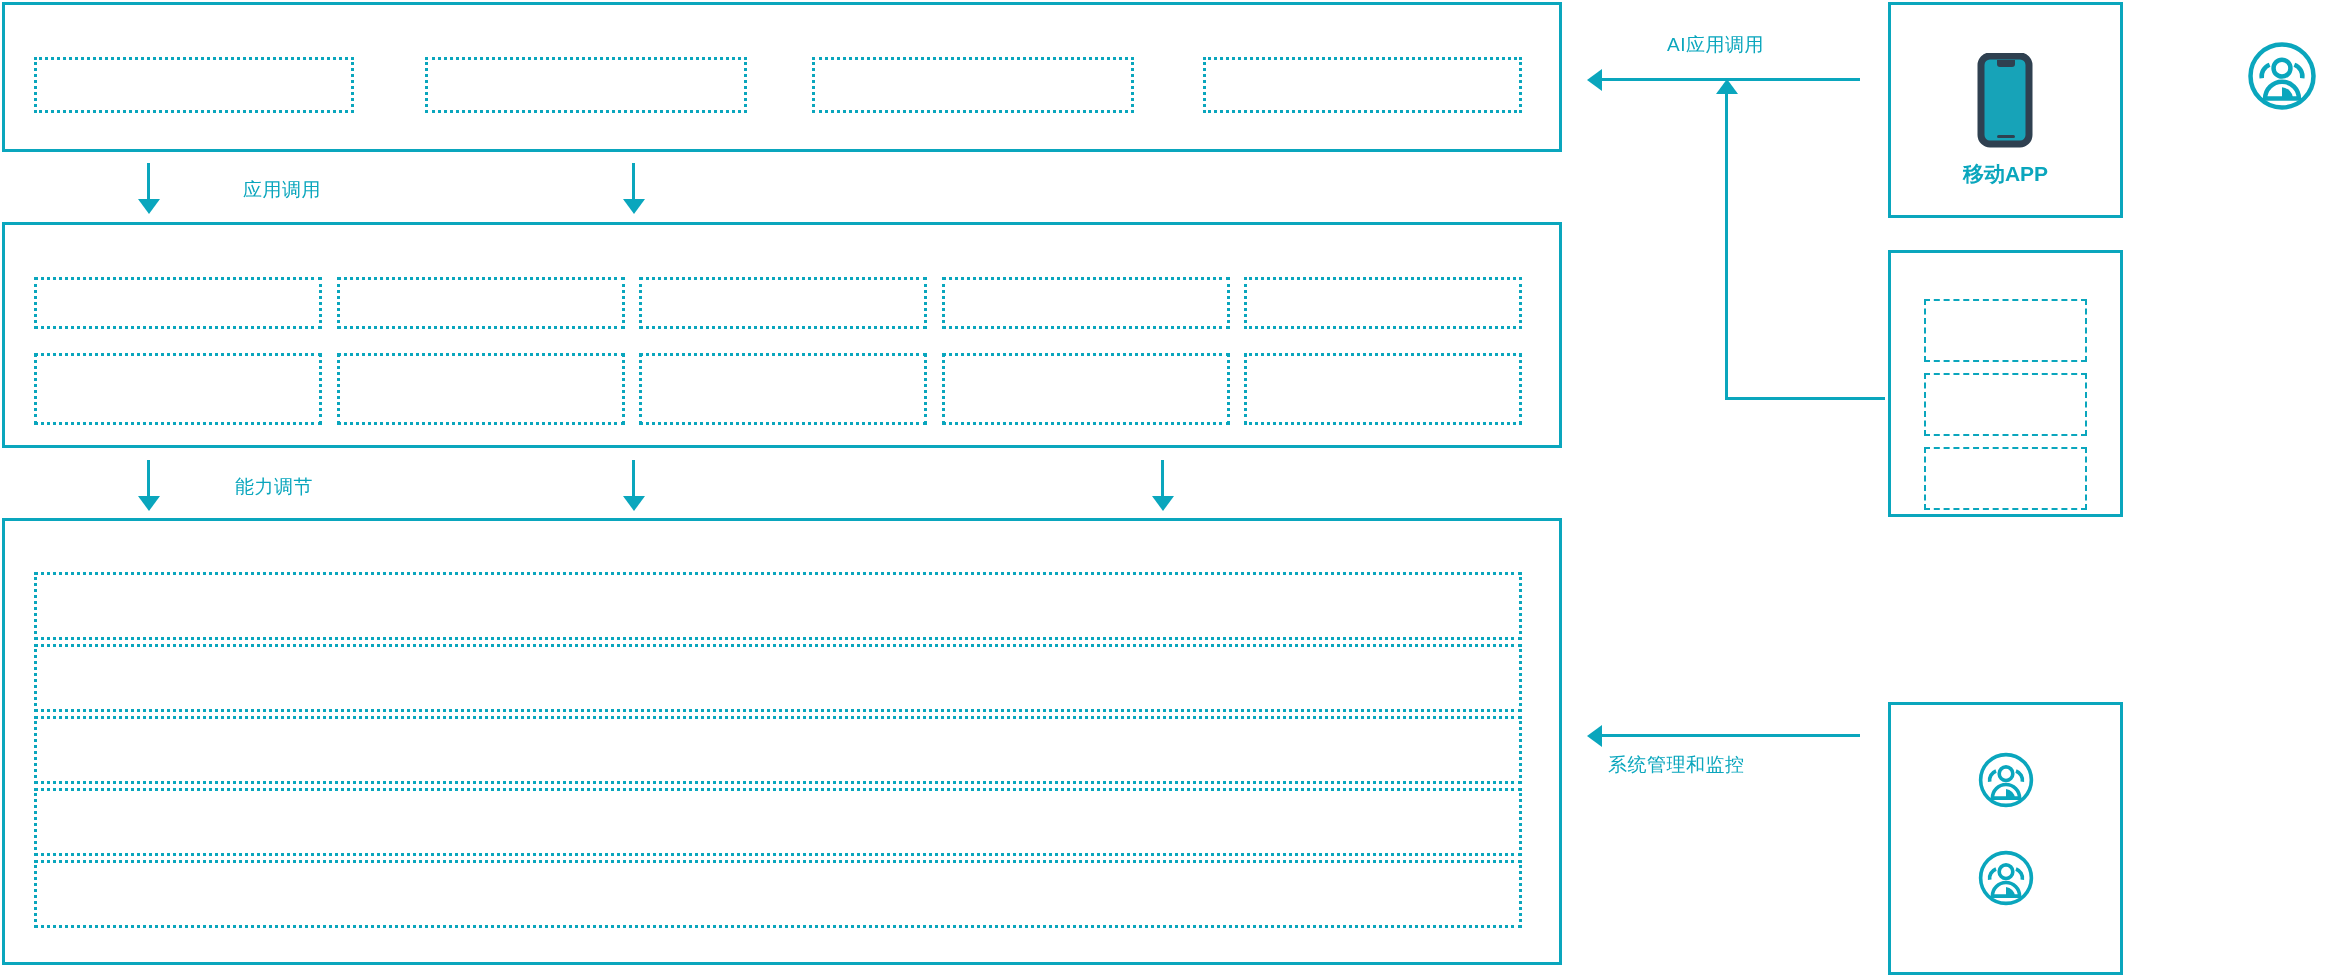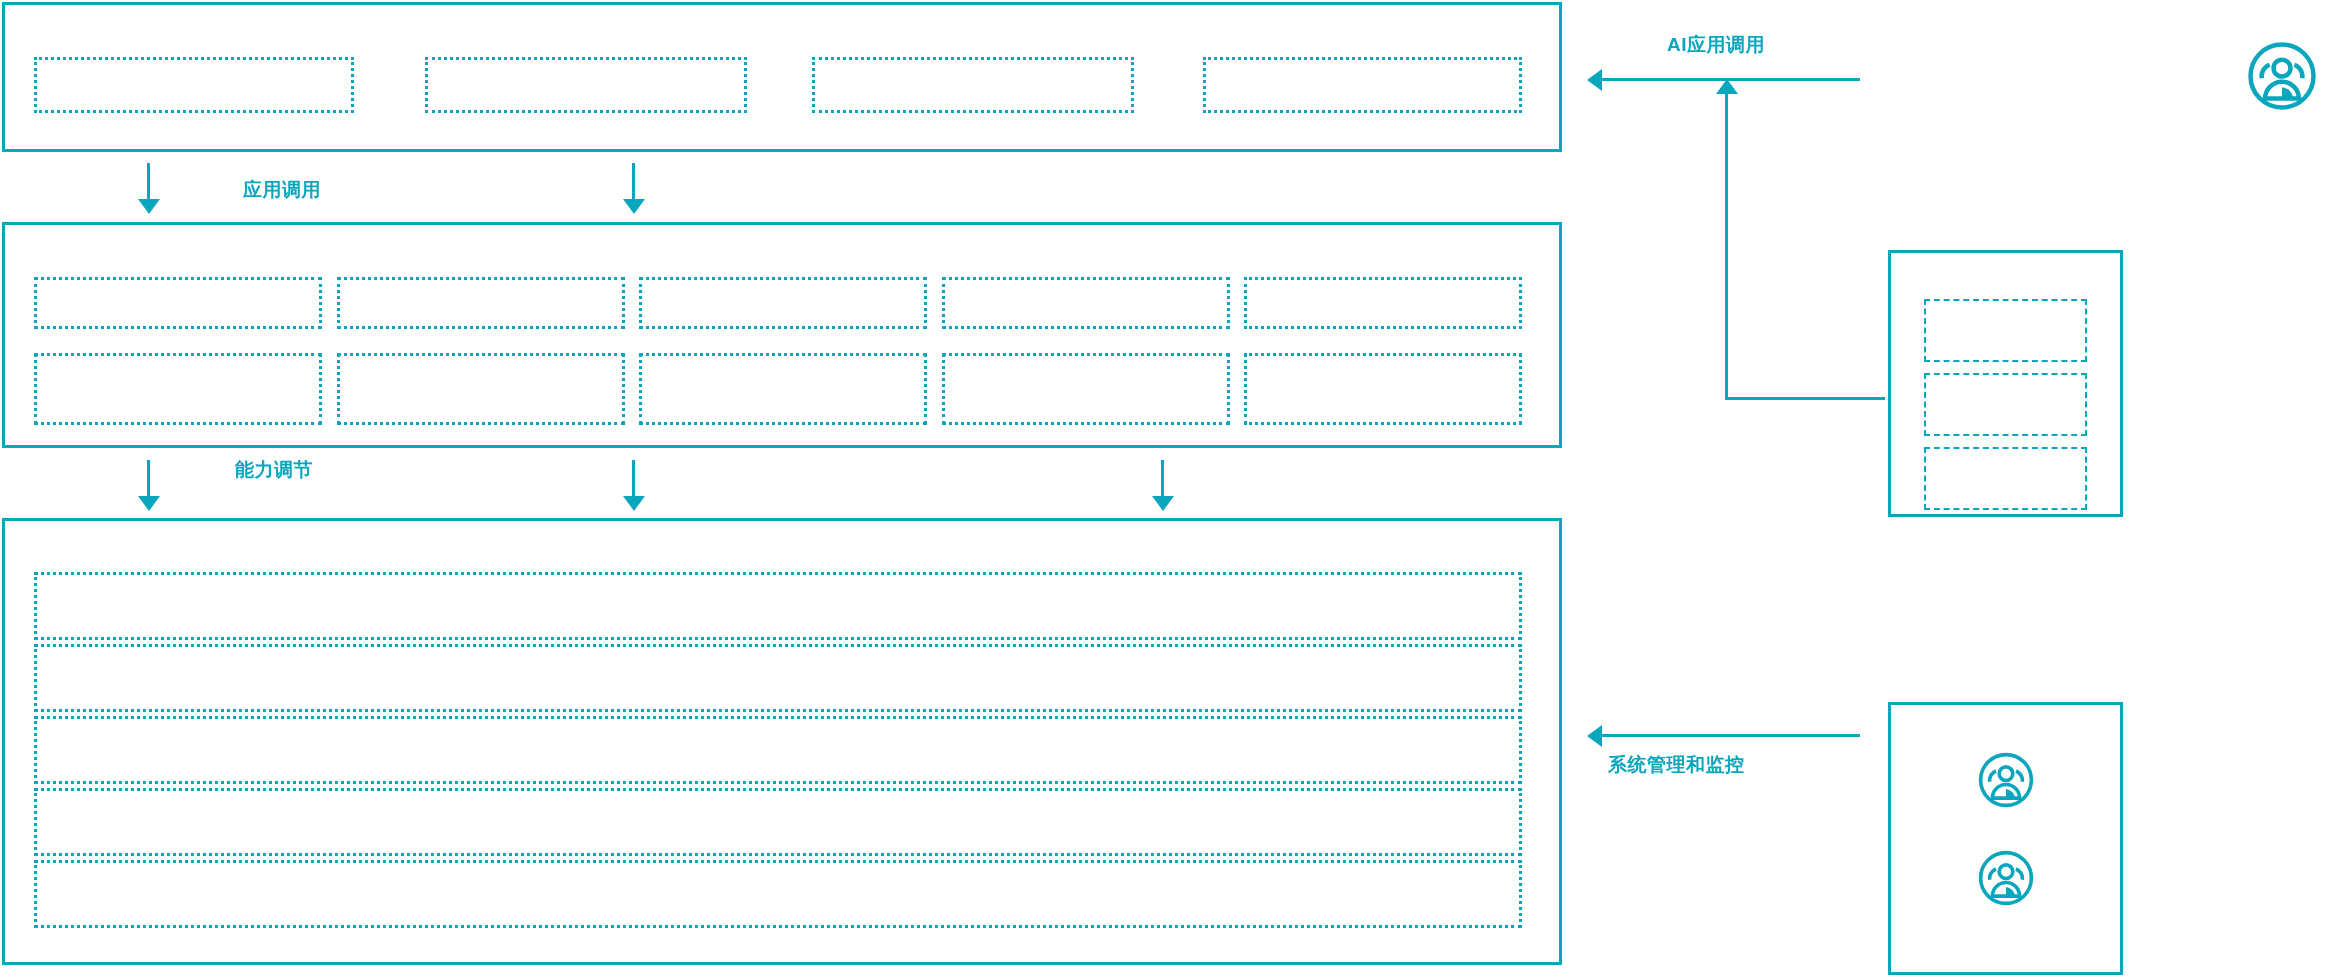--- a/index.html
+++ b/index.html
@@ -34,21 +34,21 @@
   .dbox-dotted {
     border-style: dotted;
     border-width: 3px;
   }
 
   
   .arrow-label {
     position: absolute;
     color: #0aa6bd;
     font-size: 19px;
-    font-weight: bold;
+    font-weight: normal;
     white-space: nowrap;
     letter-spacing: .5px;
   }
 
   
   .v-arrow {
     position: absolute;
     width: 3px;
     background: #0aa6bd;
   }
@@ -140,35 +140,45 @@
 
   <div class="dbox dbox-dotted" style="left:34px; top:353px; width:288px; height:72px;"></div>
   <div class="dbox dbox-dotted" style="left:337px; top:353px; width:288px; height:72px;"></div>
   <div class="dbox dbox-dotted" style="left:639px; top:353px; width:288px; height:72px;"></div>
   <div class="dbox dbox-dotted" style="left:942px; top:353px; width:288px; height:72px;"></div>
   <div class="dbox dbox-dotted" style="left:1244px; top:353px; width:278px; height:72px;"></div>
 
   <div class="v-arrow" style="left:147px; top:460px; height:38px;"></div>
   <div class="v-arrow" style="left:632px; top:460px; height:38px;"></div>
   <div class="v-arrow" style="left:1161px; top:460px; height:38px;"></div>
-  <div class="arrow-label" style="left:235px; top:457px;">能力调节</div>
+  <div class="arrow-label" style="left:235px; top:474px;">能力调节</div>
 
   <div class="panel" style="left:2px; top:518px; width:1560px; height:447px;"></div>
   <div class="dbox dbox-dotted" style="left:34px; top:572px; width:1488px; height:68px;"></div>
   <div class="dbox dbox-dotted" style="left:34px; top:644px; width:1488px; height:68px;"></div>
   <div class="dbox dbox-dotted" style="left:34px; top:716px; width:1488px; height:68px;"></div>
   <div class="dbox dbox-dotted" style="left:34px; top:788px; width:1488px; height:68px;"></div>
   <div class="dbox dbox-dotted" style="left:34px; top:860px; width:1488px; height:68px;"></div>
 
   <div class="h-arrow-left" style="left:1600px; top:78px; width:260px;"></div>
   <div class="arrow-label" style="left:1667px; top:32px;">AI应用调用</div>
 
   <div class="v-arrow-up" style="left:1725px; top:92px; height:308px;"></div>
   <div class="seg-h" style="left:1725px; top:397px; width:160px;"></div>
 
+  <div class="panel" style="left:1888px; top:2px; width:235px; height:216px;">
+    <div class="icon-wrap" style="left:50%; top:48px; transform:translateX(-50%);">
+      <svg width="58" height="96" viewBox="0 0 58 96" xmlns="http://www.w3.org/2000/svg">
+        <rect x="4" y="3" width="48" height="88" rx="9" ry="9" fill="#17a3b8" stroke="#2f4050" stroke-width="7"></rect>
+        <path d="M20 7 h18 v4 a3 3 0 0 1 -3 3 h-12 a3 3 0 0 1 -3 -3 z" fill="#2f4050"></path>
+        <rect x="20" y="82" width="18" height="3" rx="1.5" fill="#2f4050"></rect>
+      </svg>
+    </div>
+    <div class="node-label" style="top:155px;">移动APP</div>
+  </div>
 
   <div class="icon-wrap" style="left:2246px; top:40px;">
     <svg width="72" height="72" viewBox="0 0 64 64" xmlns="http://www.w3.org/2000/svg">
       <circle cx="32" cy="32" r="28" fill="none" stroke="#0aa6bd" stroke-width="4"></circle>
       <circle cx="32" cy="25" r="7.5" fill="none" stroke="#0aa6bd" stroke-width="4"></circle>
       <path d="M14 34 a11 11 0 0 1 7 -12" fill="none" stroke="#0aa6bd" stroke-width="4"></path>
       <path d="M50 34 a11 11 0 0 0 -7 -12" fill="none" stroke="#0aa6bd" stroke-width="4"></path>
       <path d="M17 52 a15 15 0 0 1 30 0 z" fill="none" stroke="#0aa6bd" stroke-width="4"></path>
       <path d="M32 42 a11 11 0 0 1 10 10 h-10 z" fill="#0aa6bd"></path>
     </svg>

